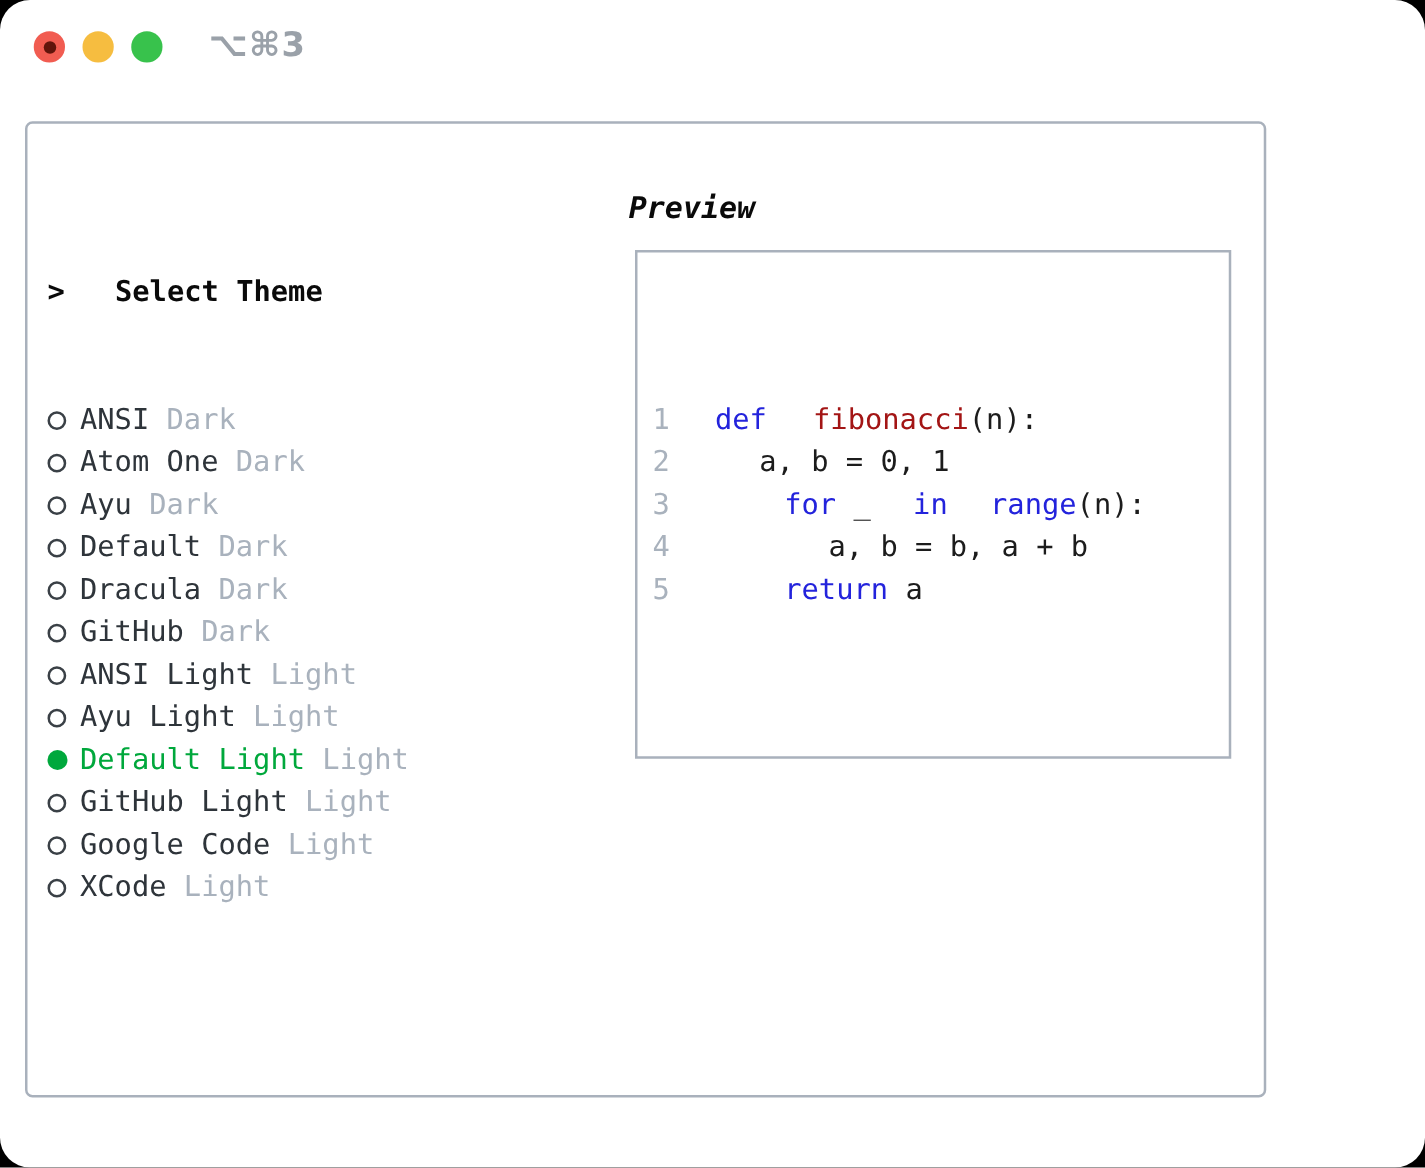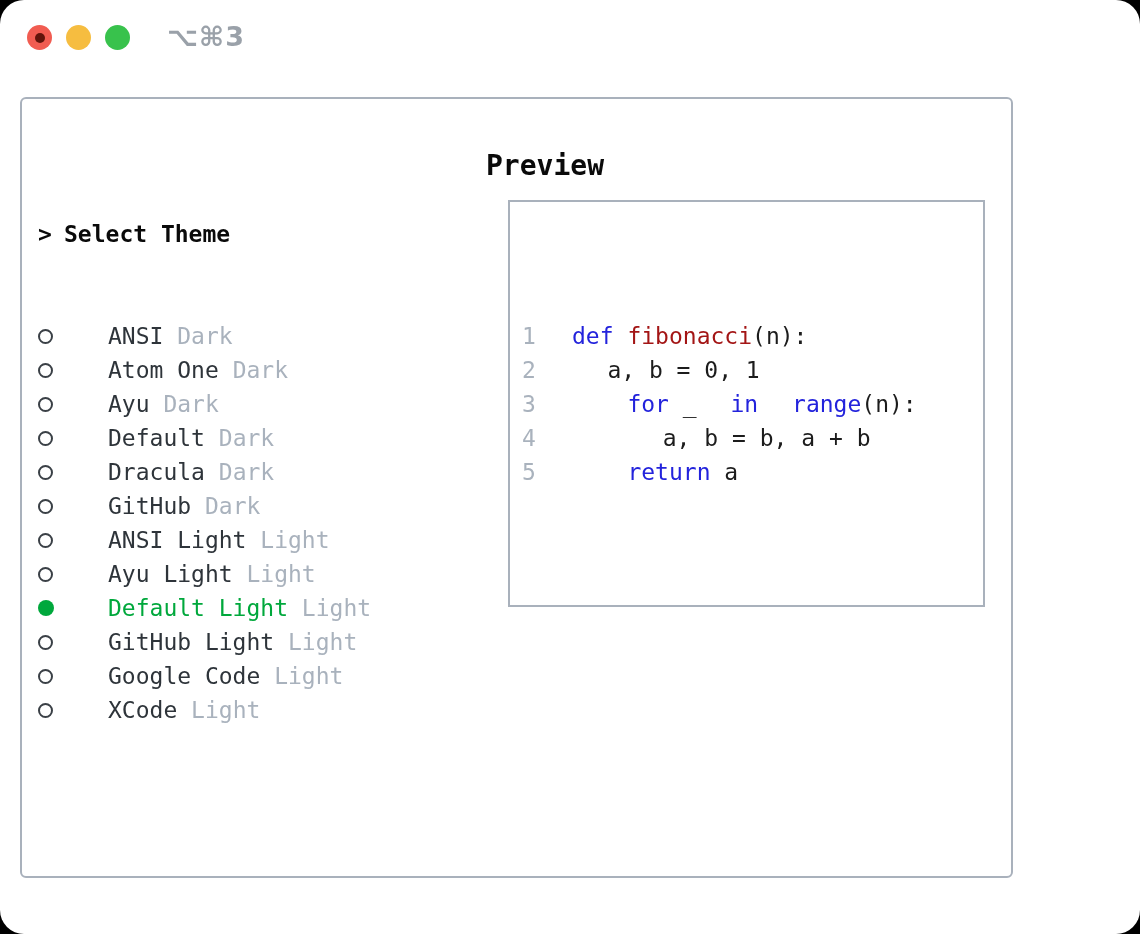--- a/index.html
+++ b/index.html
@@ -60,48 +60,49 @@
   }
   .caret{font-weight:bold;color:var(--header-text);}
   .circle-open{
     width:15px;height:15px;box-sizing:border-box;
     border:2px solid var(--circle-stroke);border-radius:50%;
   }
   .circle-filled{
     width:16px;height:16px;border-radius:50%;
     background:var(--selected-green);
   }
-  .menu-header-label{font-weight:bold;color:var(--header-text);}
+  .menu-header-label{font-weight:bold;color:var(--header-text);margin-left:28px;}
   .section-label{color:var(--header-text);}
-  .opt-name{color:var(--item-text);margin-left:44px;}
+  .opt-name{color:var(--item-text);}
   .opt-name.selected{color:var(--selected-green);}
   .opt-tag{color:var(--tag-text);}
   .apply-block{margin-top:34px;}
   
   .preview-title{
-    position:absolute;left:464px;top:50px;height:34px;
-    font-size:28px;line-height:34px;font-weight:bold;
+    position:absolute;left:481px;top:50px;height:34px;
+    font-size:24px;line-height:34px;font-weight:bold;
     color:var(--header-text);
+    font-style:italic;
   }
   .preview-box{
     position:absolute;left:486px;top:101px;
     width:477px;height:407px;box-sizing:border-box;
     border:2px solid var(--border);
     padding:49px 0 0 12px;
     font-size:23px;line-height:34px;
     white-space:pre;overflow:hidden;
   }
   .pline{display:flex;height:34px;}
   .line-num{
     width:14px;margin-right:16px;flex:none;
     color:var(--line-number);
   }
   .blank-line{height:34px;}
   .seg-keyword{color:var(--keyword);margin-left:20px;}
-  .seg-function{color:var(--function);}
+  .seg-function{color:var(--function);margin-left:23px;}
   .seg-plain{color:var(--plain);}
 </style>
 </head>
 <body style="--page-bg: #000000;">
 
 <div class="window">
 
   <div class="traffic-lights">
     <span class="light light-red"></span>
     <span class="light light-yellow"></span>

